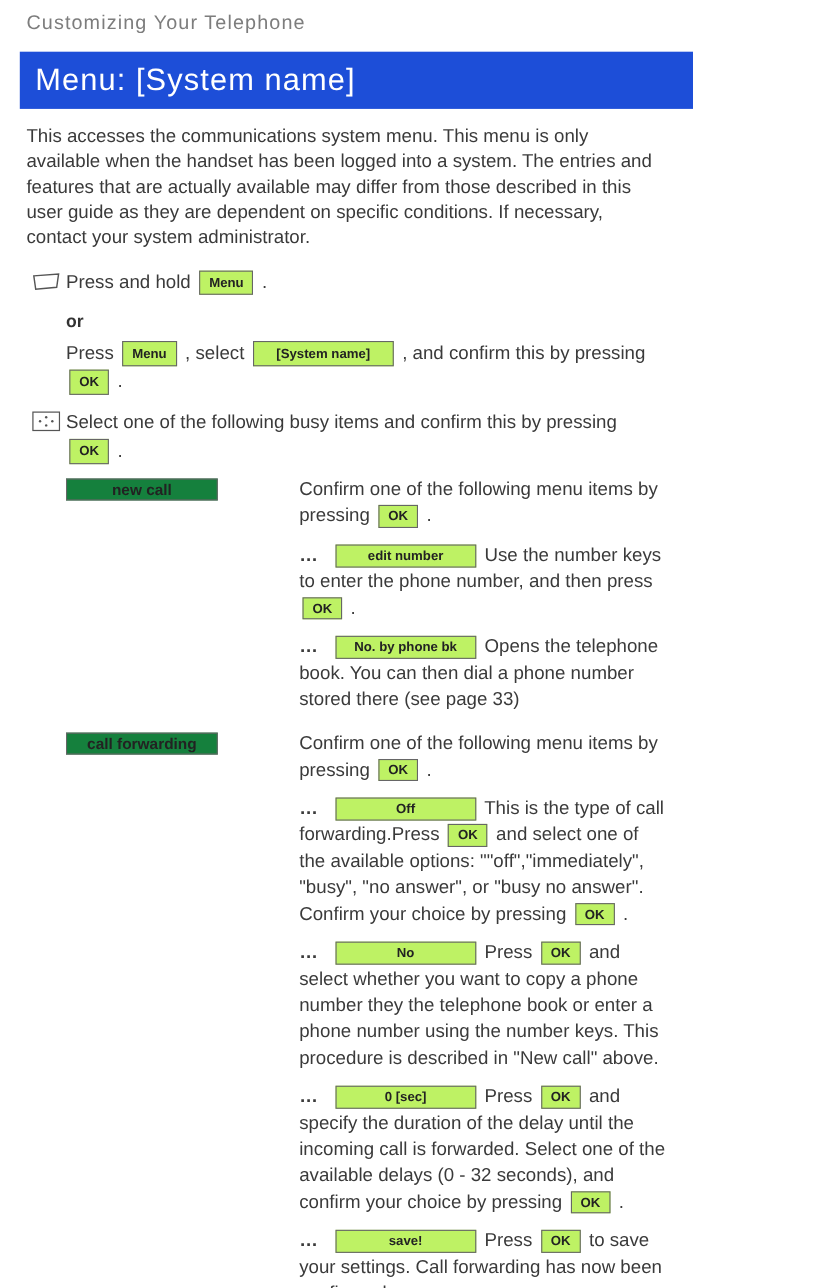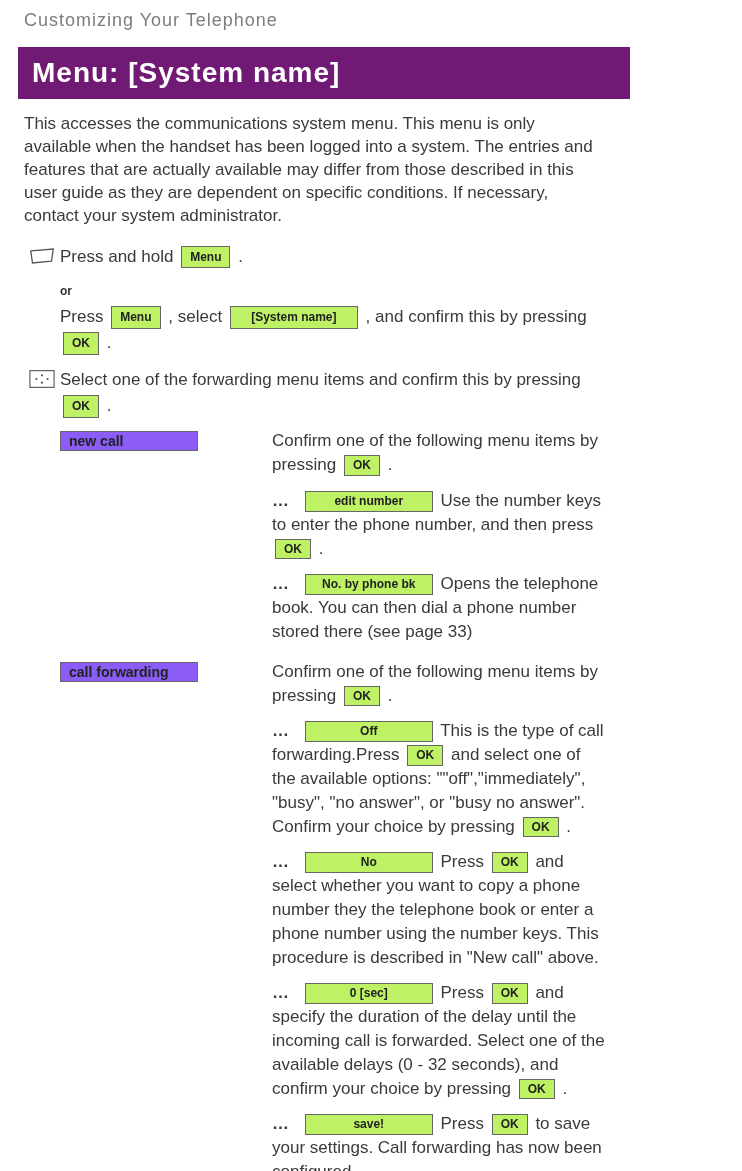--- a/index.html
+++ b/index.html
@@ -17,27 +17,27 @@
     position: relative;
   }
   .chapter {
     font-size: 18px;
     color: #7d7d7d;
     letter-spacing: 1px;
     font-weight: 400;
     margin-bottom: 16px;
   }
   .title-bar {
-    background: #701a75;
+    background: #1d4ed8;
     color: #fff;
     font-size: 28px;
     letter-spacing: 1px;
     padding: 10px 14px;
     margin: 0 -24px 14px -6px;
-    font-weight: 700;
+    font-weight: 400;
     width: calc(100% + 30px);
     box-sizing: border-box;
   }
   .intro {
     font-size: 17px;
     line-height: 1.35;
     color: #3a3a3a;
     margin-bottom: 16px;
   }
   .step {
@@ -54,21 +54,21 @@
     display: flex;
     justify-content: center;
     padding-top: 2px;
   }
   .step .body {
     flex: 1;
   }
   .or {
     font-weight: bold;
     margin-left: 36px;
-    font-size: 12px;
+    font-size: 16px;
     margin-bottom: 6px;
     color: #333;
   }
   .btn {
     display: inline-block;
     border: 1px solid #666;
     background: #bef264;
     font-size: 12px;
     font-weight: bold;
     padding: 1px 8px;
@@ -77,27 +77,27 @@
     white-space: nowrap;
     color: #222;
   }
   .btn.wide {
     min-width: 110px;
     text-align: center;
   }
   .menu-box {
     display: inline-block;
     border: 1px solid #666;
-    background: #8b5cf6;
+    background: #15803d;
     font-size: 14px;
     font-weight: bold;
     padding: 1px 8px;
     min-width: 120px;
     color: #222;
-    text-align: left;
+    text-align: center;
   }
   .two-col {
     display: flex;
     margin-top: 4px;
   }
   .left-col {
     width: 210px;
     flex: 0 0 210px;
     padding-top: 2px;
     padding-left: 36px;
@@ -181,21 +181,21 @@
         <svg viewBox="0 0 28 20">
             <rect x="1" y="1" width="26" height="18" fill="none" stroke="#555" stroke-width="1.2"></rect>
             <circle cx="8" cy="10" r="1.2" fill="#555"></circle>
             <circle cx="14" cy="6" r="1.2" fill="#555"></circle>
             <circle cx="14" cy="14" r="1.2" fill="#555"></circle>
             <circle cx="20" cy="10" r="1.2" fill="#555"></circle>
           </svg>
       </span>
     </div>
     <div class="body">
-      <span>Select one of the forwarding menu items and confirm this by pressing </span>
+      <span>Select one of the following busy items and confirm this by pressing </span>
       <span class="btn">OK</span>
       <span> .</span>
     </div>
   </div>
 
   <div class="two-col">
     <div class="left-col">
       <span class="menu-box">new call</span>
     </div>
     <div class="right-col">

